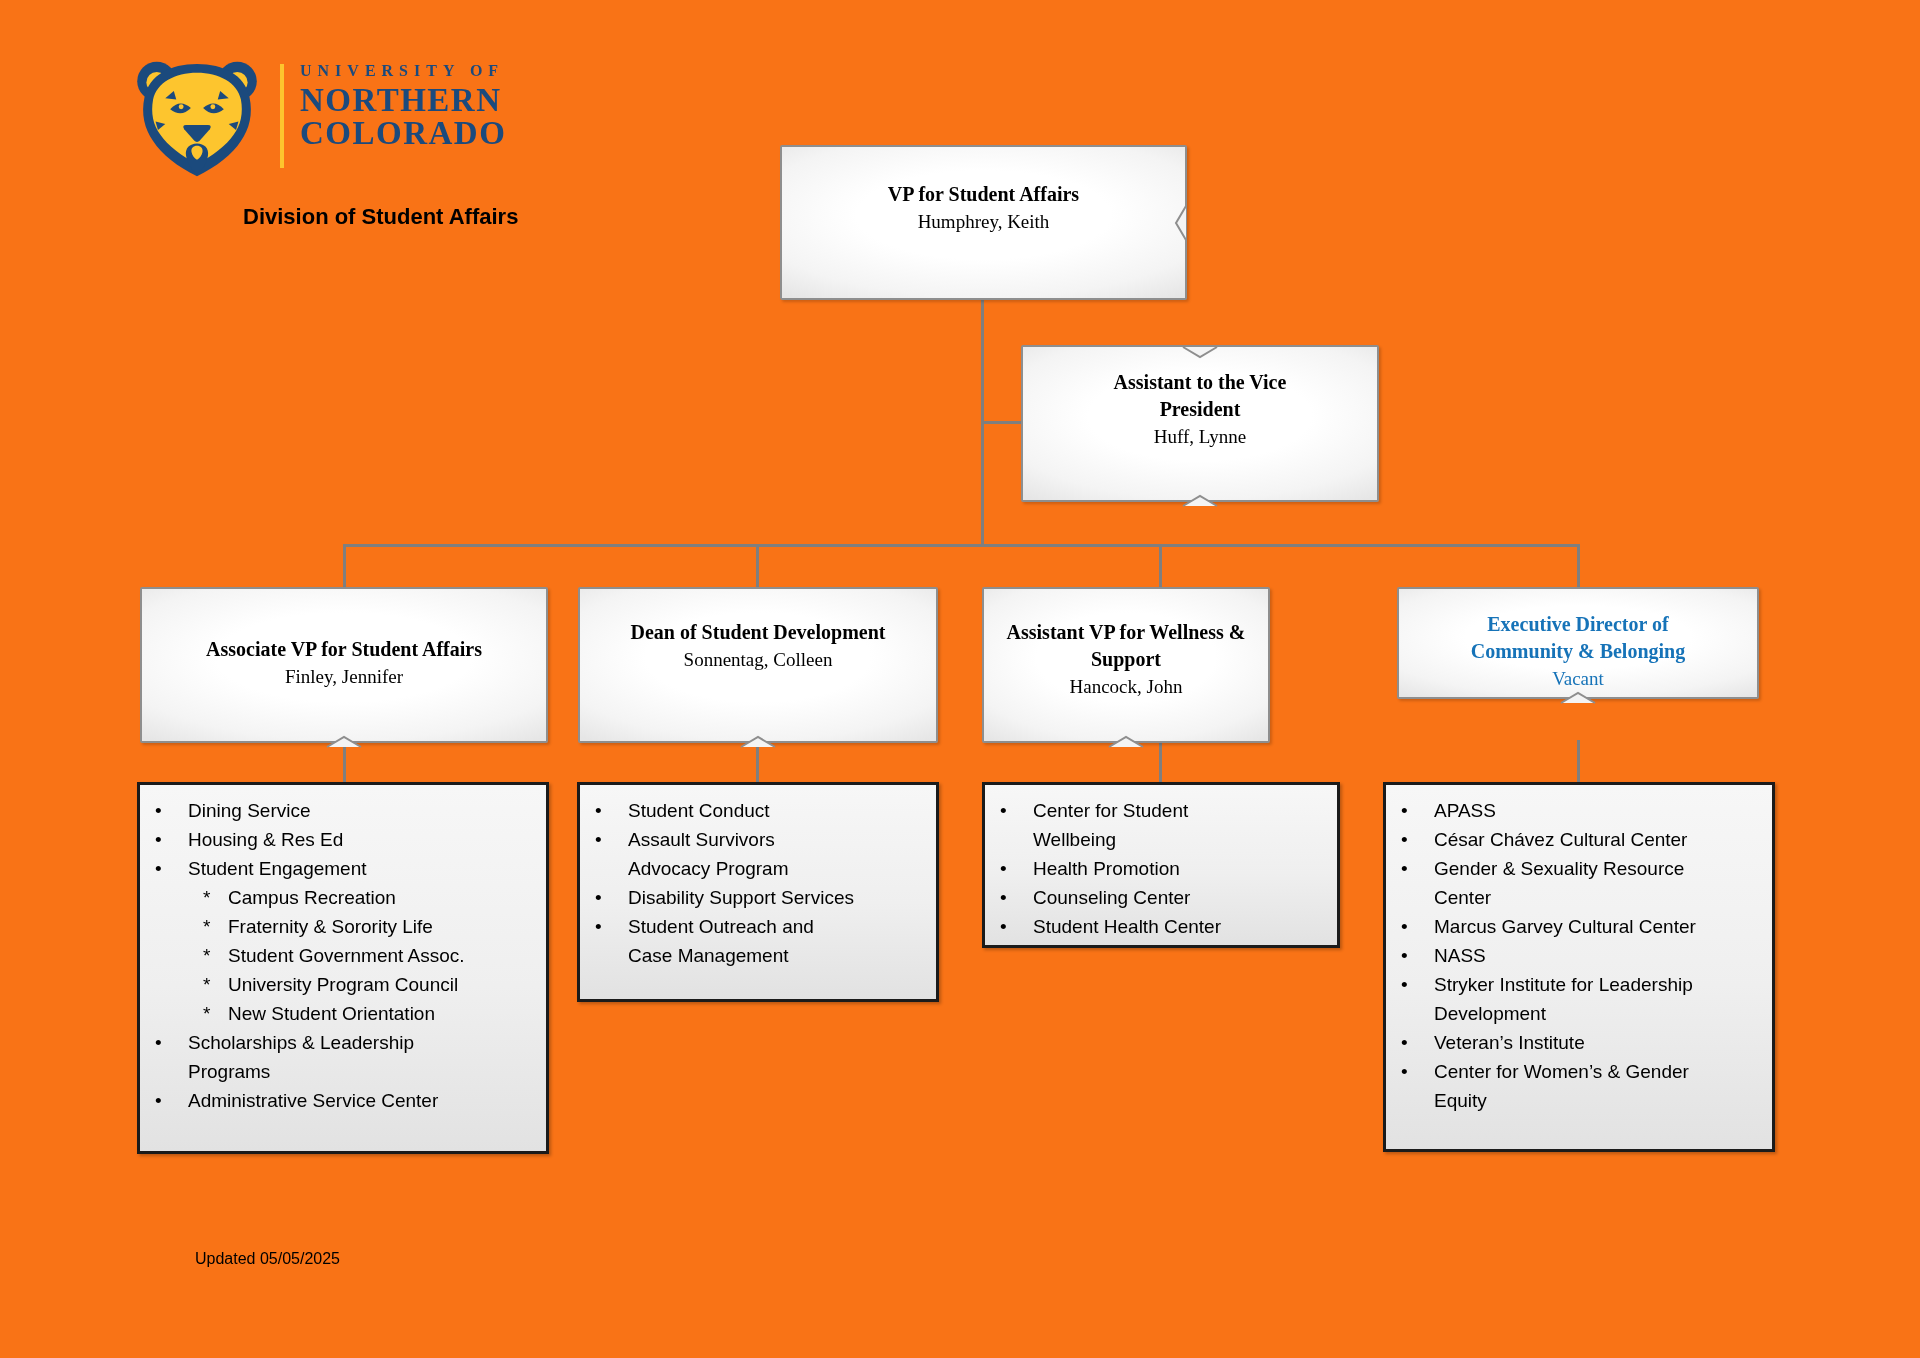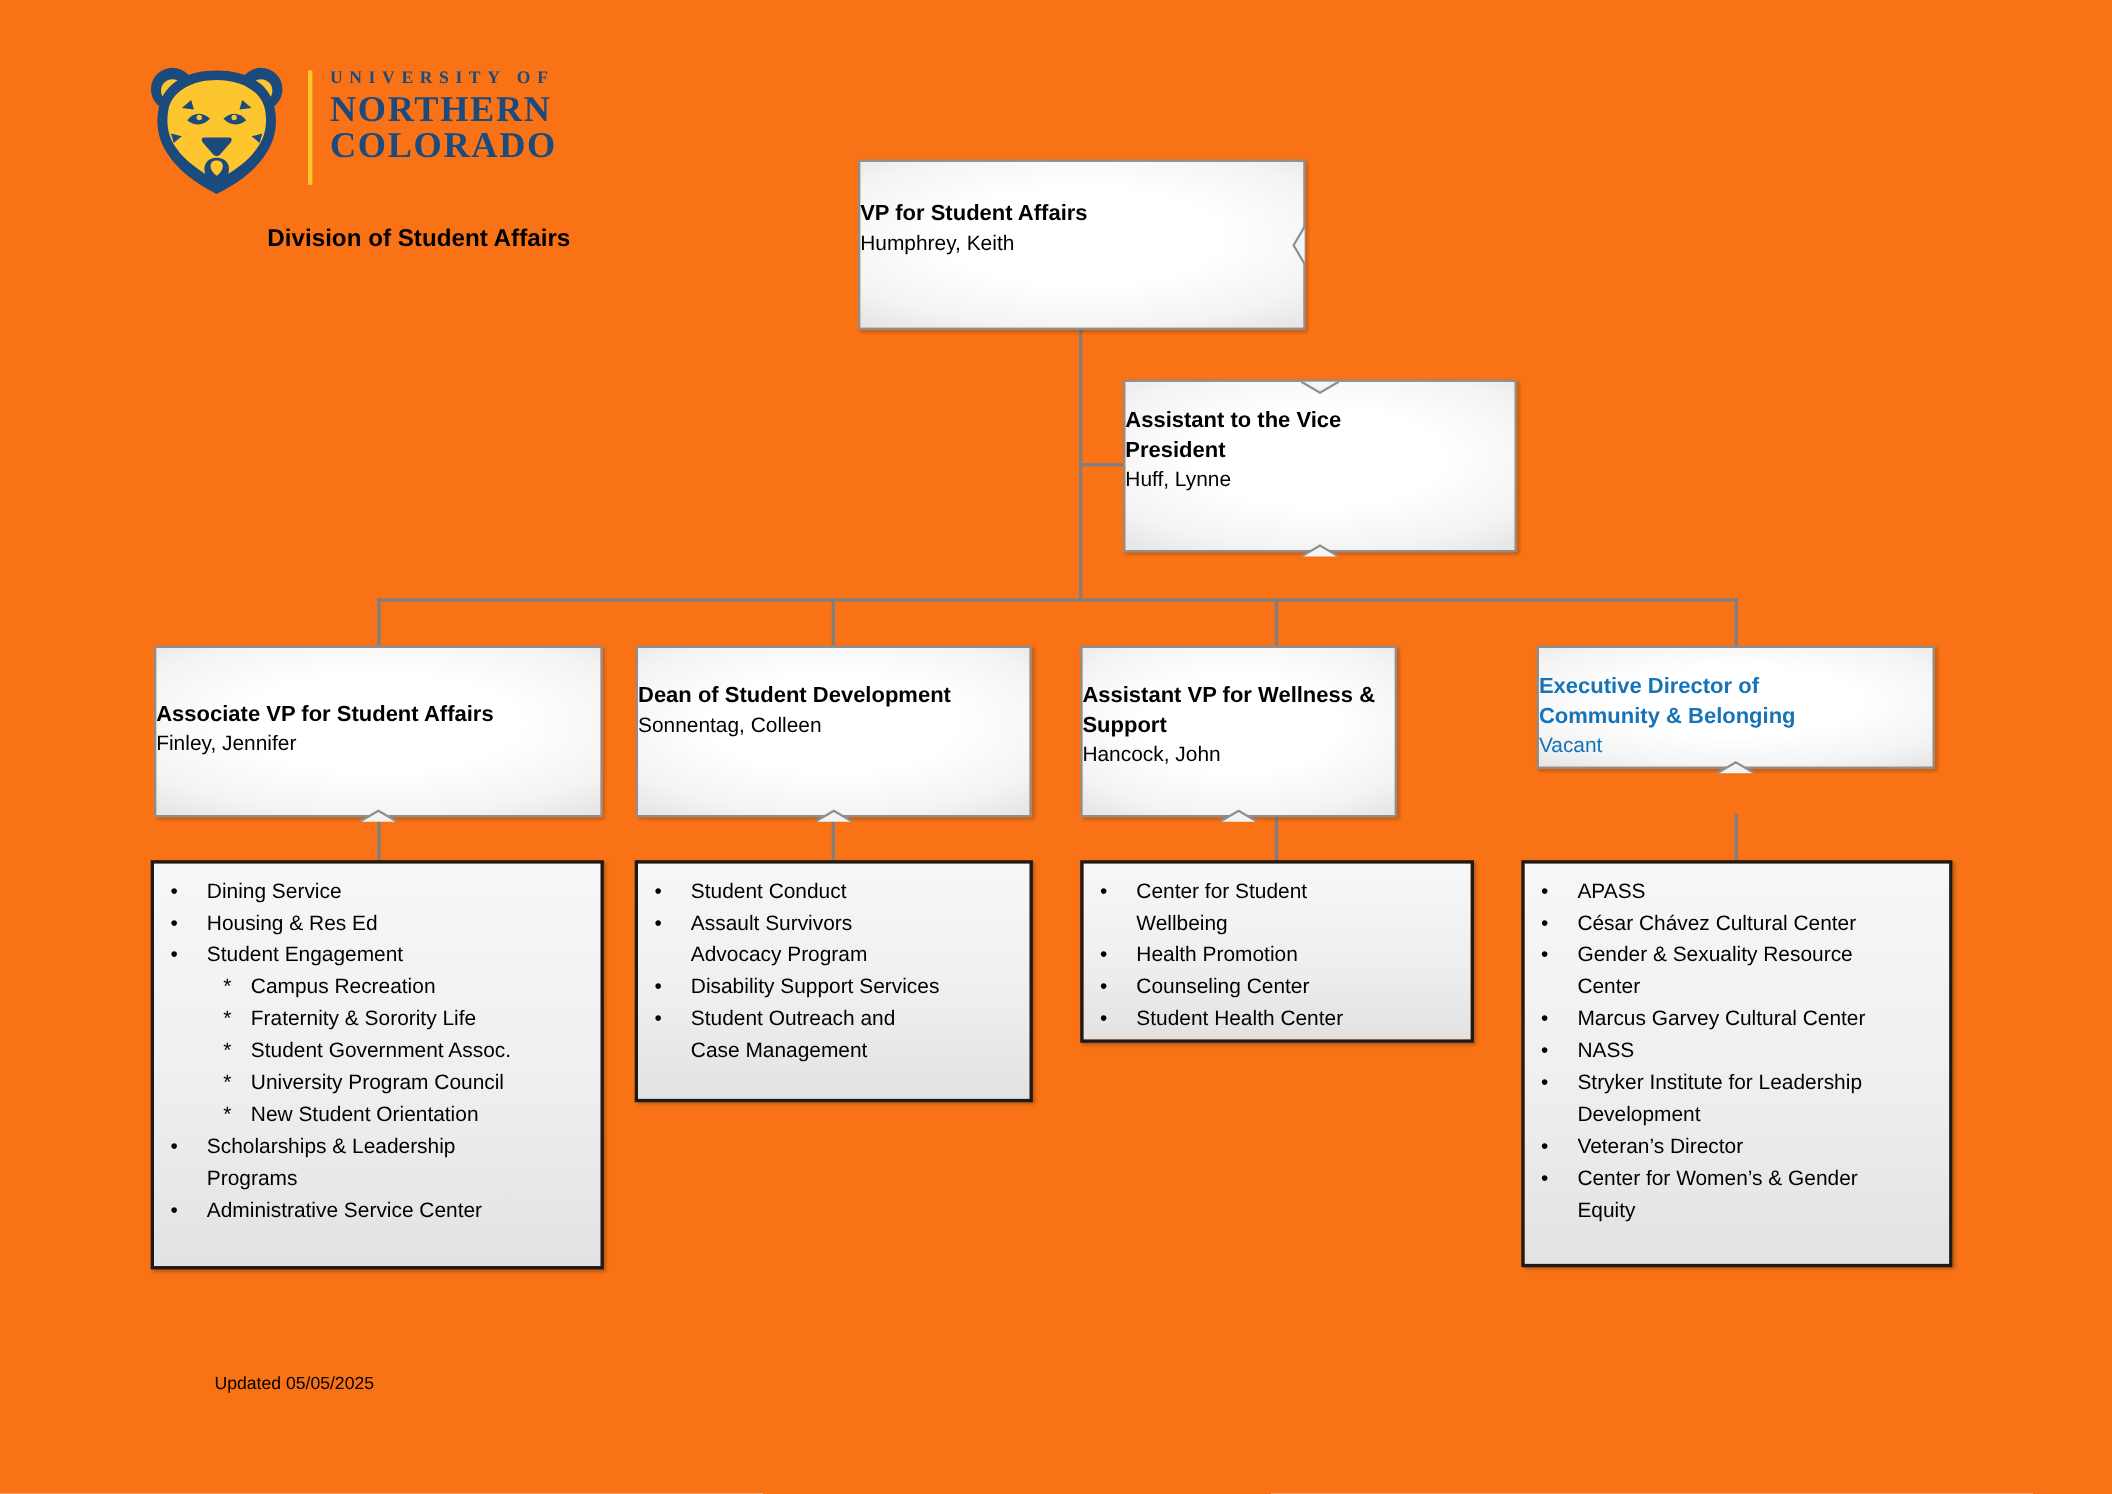--- a/index.html
+++ b/index.html
@@ -26,20 +26,22 @@
 
   
   .line { position:absolute; background:#7f7f7f; z-index:1; }
 
   
   .obox {
     position:absolute; z-index:2;
     border:2px solid #8e8e8e; border-radius:2px;
     background:radial-gradient(ellipse 75% 70% at 50% 45%, #ffffff 42%, #f4f4f4 78%, #e6e6e6 100%);
     box-shadow:2px 2px 3px rgba(0,0,0,0.18);
+    text-align:center;
+    font-family:Liberation Serif, serif;
   }
   .obox .box-title { font-size:20px; font-weight:700; line-height:27px; }
   .obox .box-name  { font-size:19px; line-height:26px; margin-top:1px; }
   .obox.accent .box-title, .obox.accent .box-name { color:#1673b8; }
 
   
   .chev { position:absolute; z-index:3; }
   .chev.bottom { bottom:-8px; left:50%; transform:translateX(-50%); }
   .chev.top    { top:-2px;    left:50%; transform:translateX(-50%); }
   .chev.right  { right:-3px;  top:50%;  transform:translateY(-50%); }
@@ -325,21 +327,21 @@
         </div>
 
         <div class="item">
           <span class="marker">•</span>
           <span class="txt">Stryker Institute for Leadership
 Development</span>
         </div>
 
         <div class="item">
           <span class="marker">•</span>
-          <span class="txt">Veteran’s Director</span>
+          <span class="txt">Veteran’s Institute</span>
         </div>
 
         <div class="item">
           <span class="marker">•</span>
           <span class="txt">Center for Women’s &amp; Gender
 Equity</span>
         </div>
       </div>
   </div>
 

